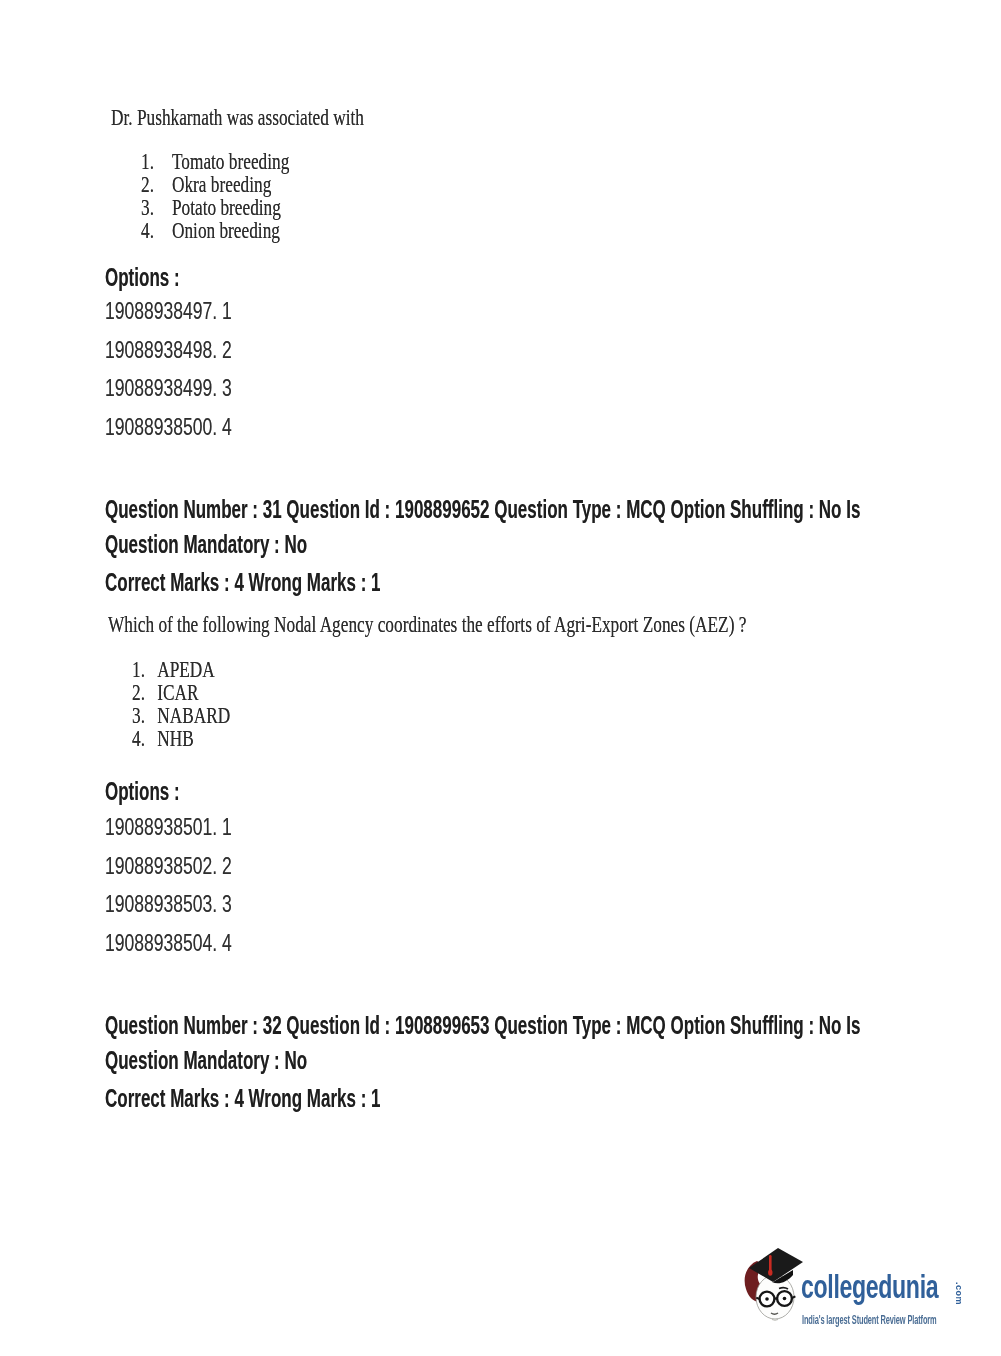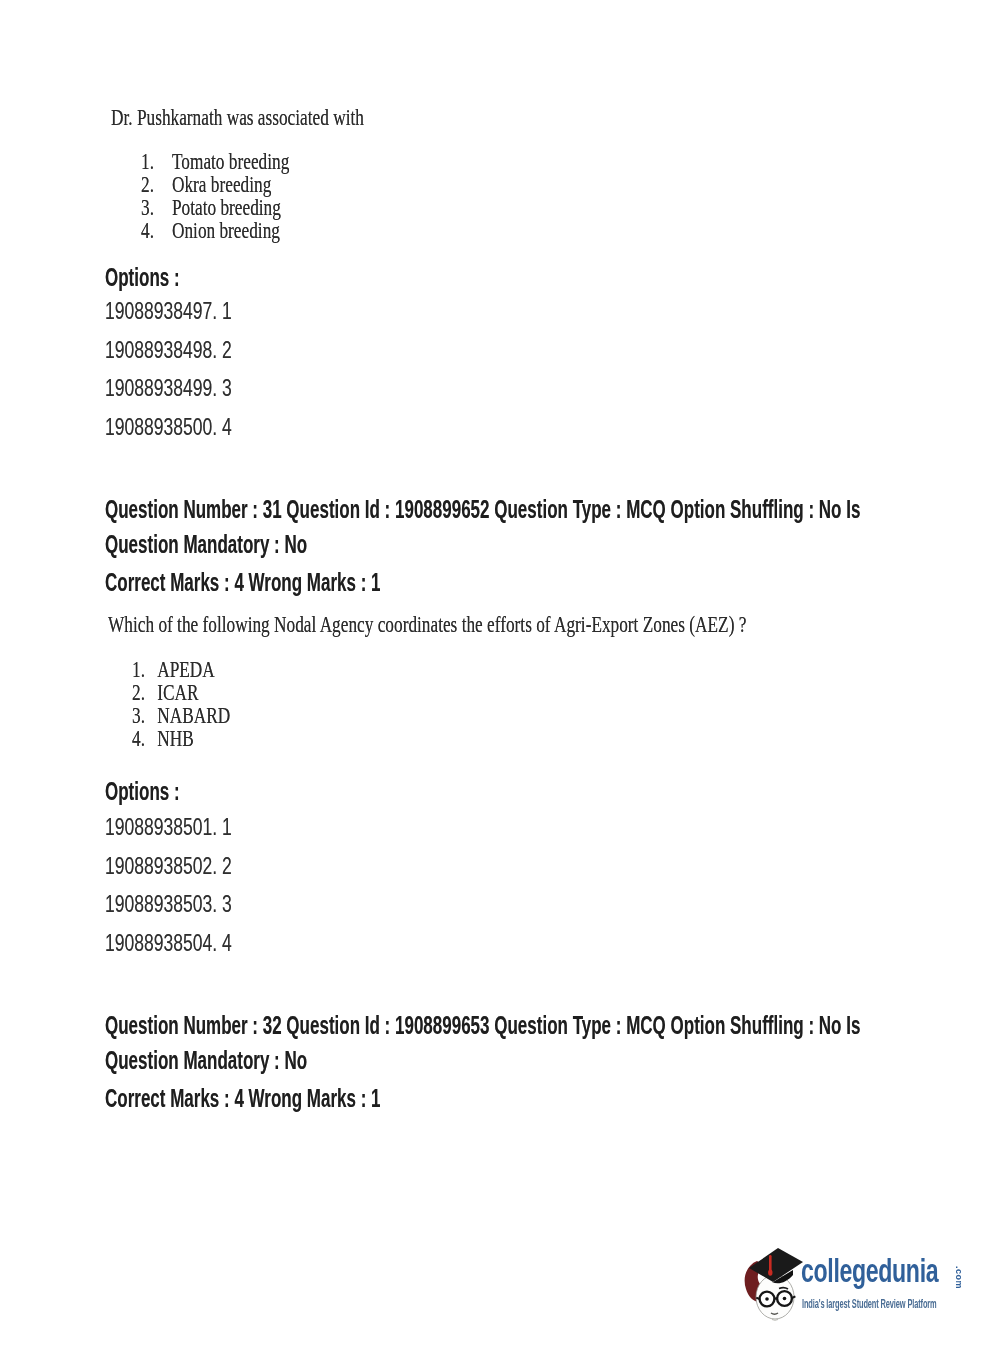--- a/index.html
+++ b/index.html
@@ -145,18 +145,18 @@
     <circle cx="43.5" cy="53.5" r="7.4" fill="#ffffff" stroke="#161616" stroke-width="2.4"></circle>
     <path d="M33.4,53.6 L36.1,53.4" stroke="#161616" stroke-width="2.2"></path>
     <path d="M18.6,54 L15.2,52.6" stroke="#161616" stroke-width="2"></path>
     <path d="M50.9,53 L54.4,51.4" stroke="#161616" stroke-width="2"></path>
     <circle cx="26" cy="54" r="1.8" fill="#111111"></circle>
     <circle cx="43.5" cy="53.5" r="1.8" fill="#111111"></circle>
 
     <path d="M30,68 Q33.5,70.6 37,68" stroke="#555550" stroke-width="1.4" fill="none"></path>
     <path d="M31,74.5 Q34,76 37,74.5" stroke="#b9b9b2" stroke-width="1" fill="none"></path>
   </svg>
-  <div class="abs" style="left:60px;top:8px;width:175px;height:70px;">
+  <div class="abs" style="left:60px;top:24px;width:175px;height:70px;">
     <span class="brand" style="color:#30609a;">collegedunia</span>
     <span class="brand-suffix" style="color:#30609a;">.com</span>
     <div class="tagline" style="color:#4a6d94;">India's largest Student Review Platform</div>
   </div>
 </div>
 
 </body></html>

